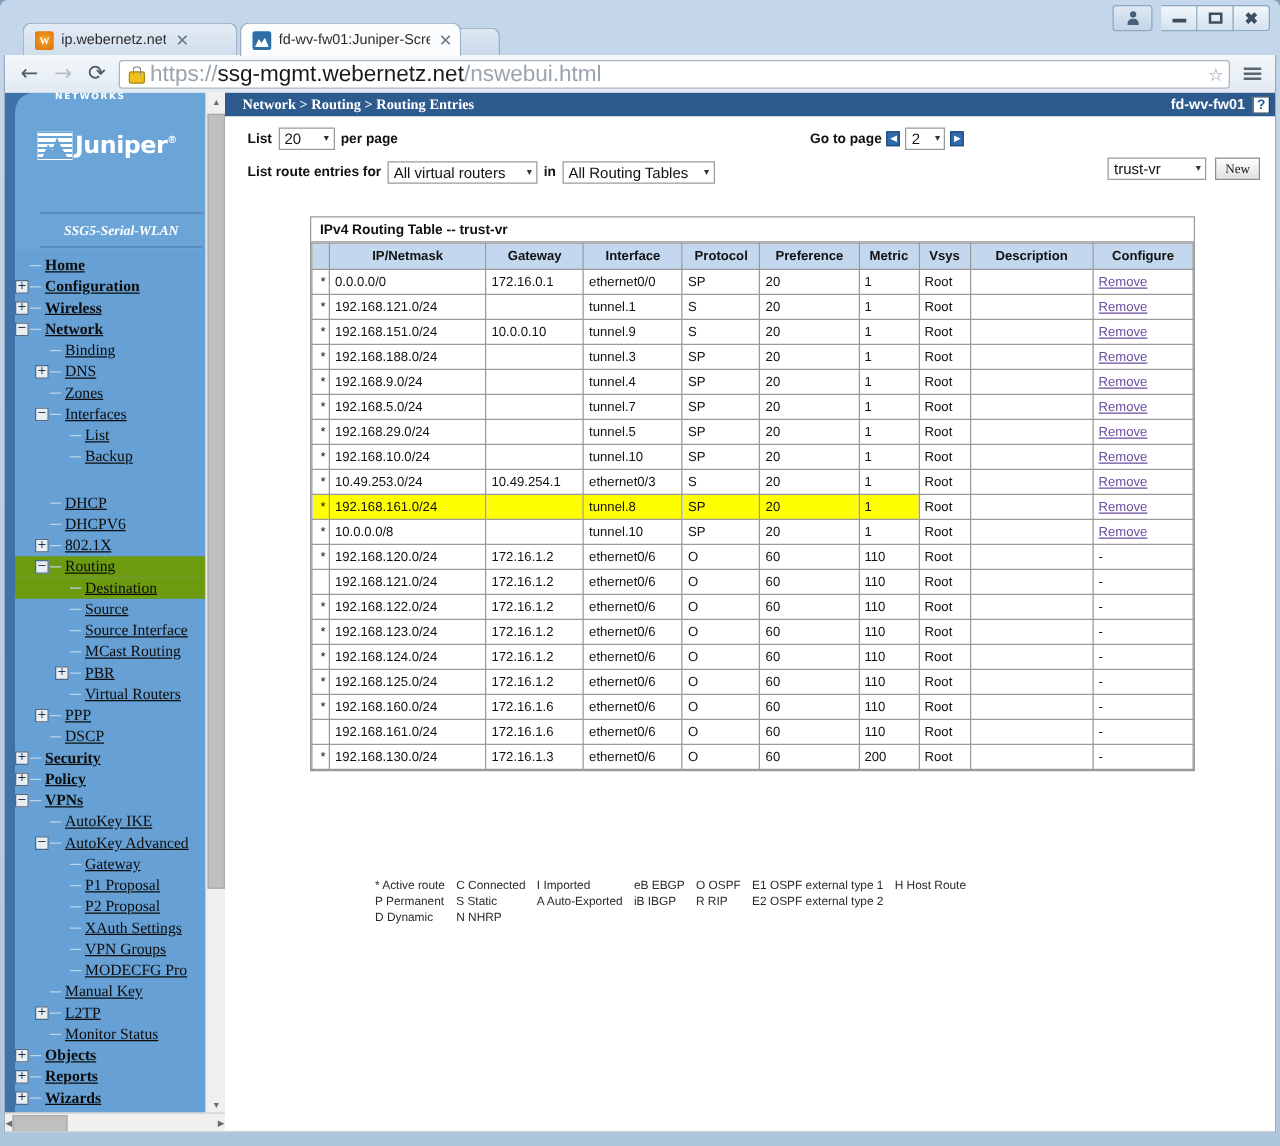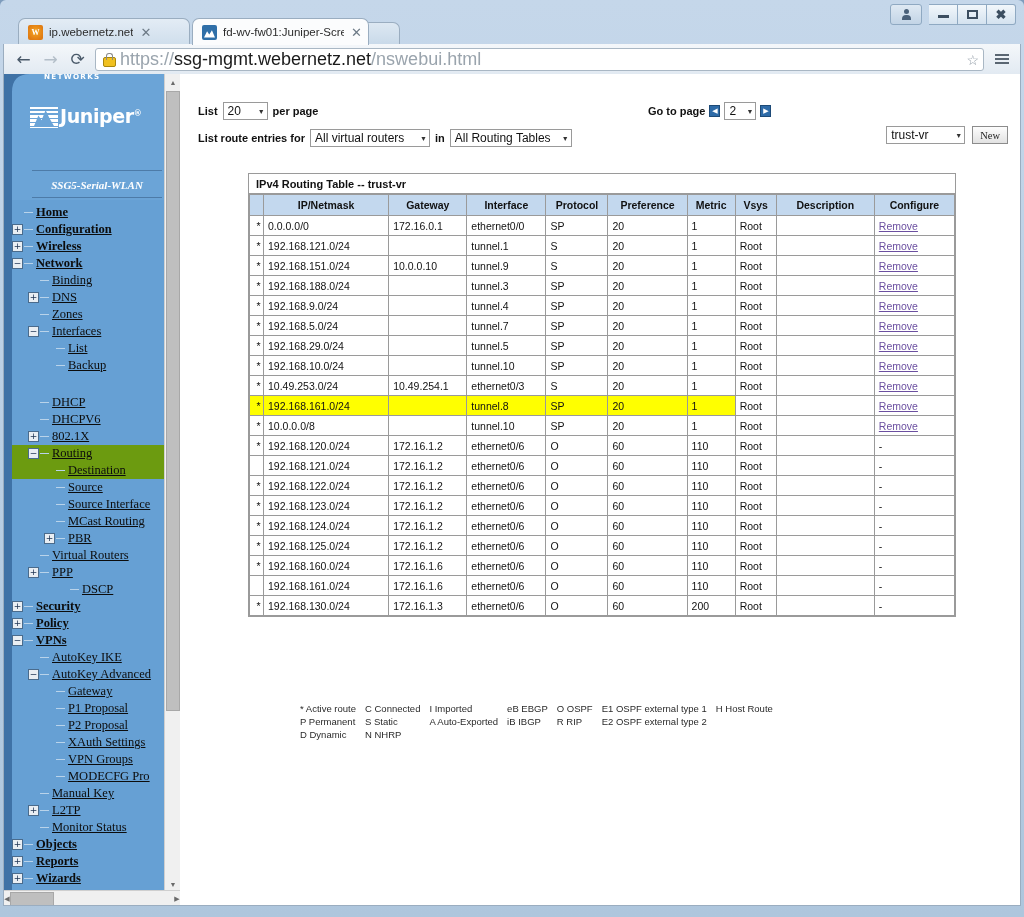--- a/index.html
+++ b/index.html
@@ -416,31 +416,31 @@
             <div class="tnode" style="padding-left: 32px;">
               <span class="tog-none"></span>
               <span class="elbow"></span>
               <span class="tlabel">MCast Routing</span>
             </div>
             <div class="tnode" style="padding-left: 32px;">
               <span class="tog">+</span>
               <span class="elbow"></span>
               <span class="tlabel">PBR</span>
             </div>
-            <div class="tnode" style="padding-left: 16px;">
+            <div class="tnode" style="padding-left: 32px;">
               <span class="tog-none"></span>
               <span class="elbow"></span>
               <span class="tlabel">Virtual Routers</span>
             </div>
             <div class="tnode" style="padding-left: 16px;">
               <span class="tog">+</span>
               <span class="elbow"></span>
               <span class="tlabel">PPP</span>
             </div>
-            <div class="tnode" style="padding-left: 16px; margin-left: 30px;">
+            <div class="tnode" style="padding-left: 16px;">
               <span class="tog-none"></span>
               <span class="elbow"></span>
               <span class="tlabel">DSCP</span>
             </div>
             <div class="tnode" style="padding-left: 0px;">
               <span class="tog">+</span>
               <span class="elbow"></span>
               <span class="tlabel bold">Security</span>
             </div>
             <div class="tnode" style="padding-left: 0px;">
@@ -544,20 +544,27 @@
 
       <div id="nav-hscroll">
         <div class="arr">◀</div>
         <div id="nav-hthumb"></div>
         <div class="arr" style="margin-left:120px;">▶</div>
       </div>
     </div>
 
     <div id="main">
 
+      <div id="crumbbar">
+        <div id="crumb">Network &gt; Routing &gt; Routing Entries</div>
+        <div id="crumb-right">
+          <span id="devname">fd-wv-fw01</span>
+          <span id="help-btn">?</span>
+        </div>
+      </div>
 
       <div id="row-list">
         <span class="ctl-label">List</span>
         <span class="selbox" style="width:45px;">
           <span>20</span>
           <span class="car">▼</span>
         </span>
         <span class="ctl-label">per page</span>
       </div>
 

